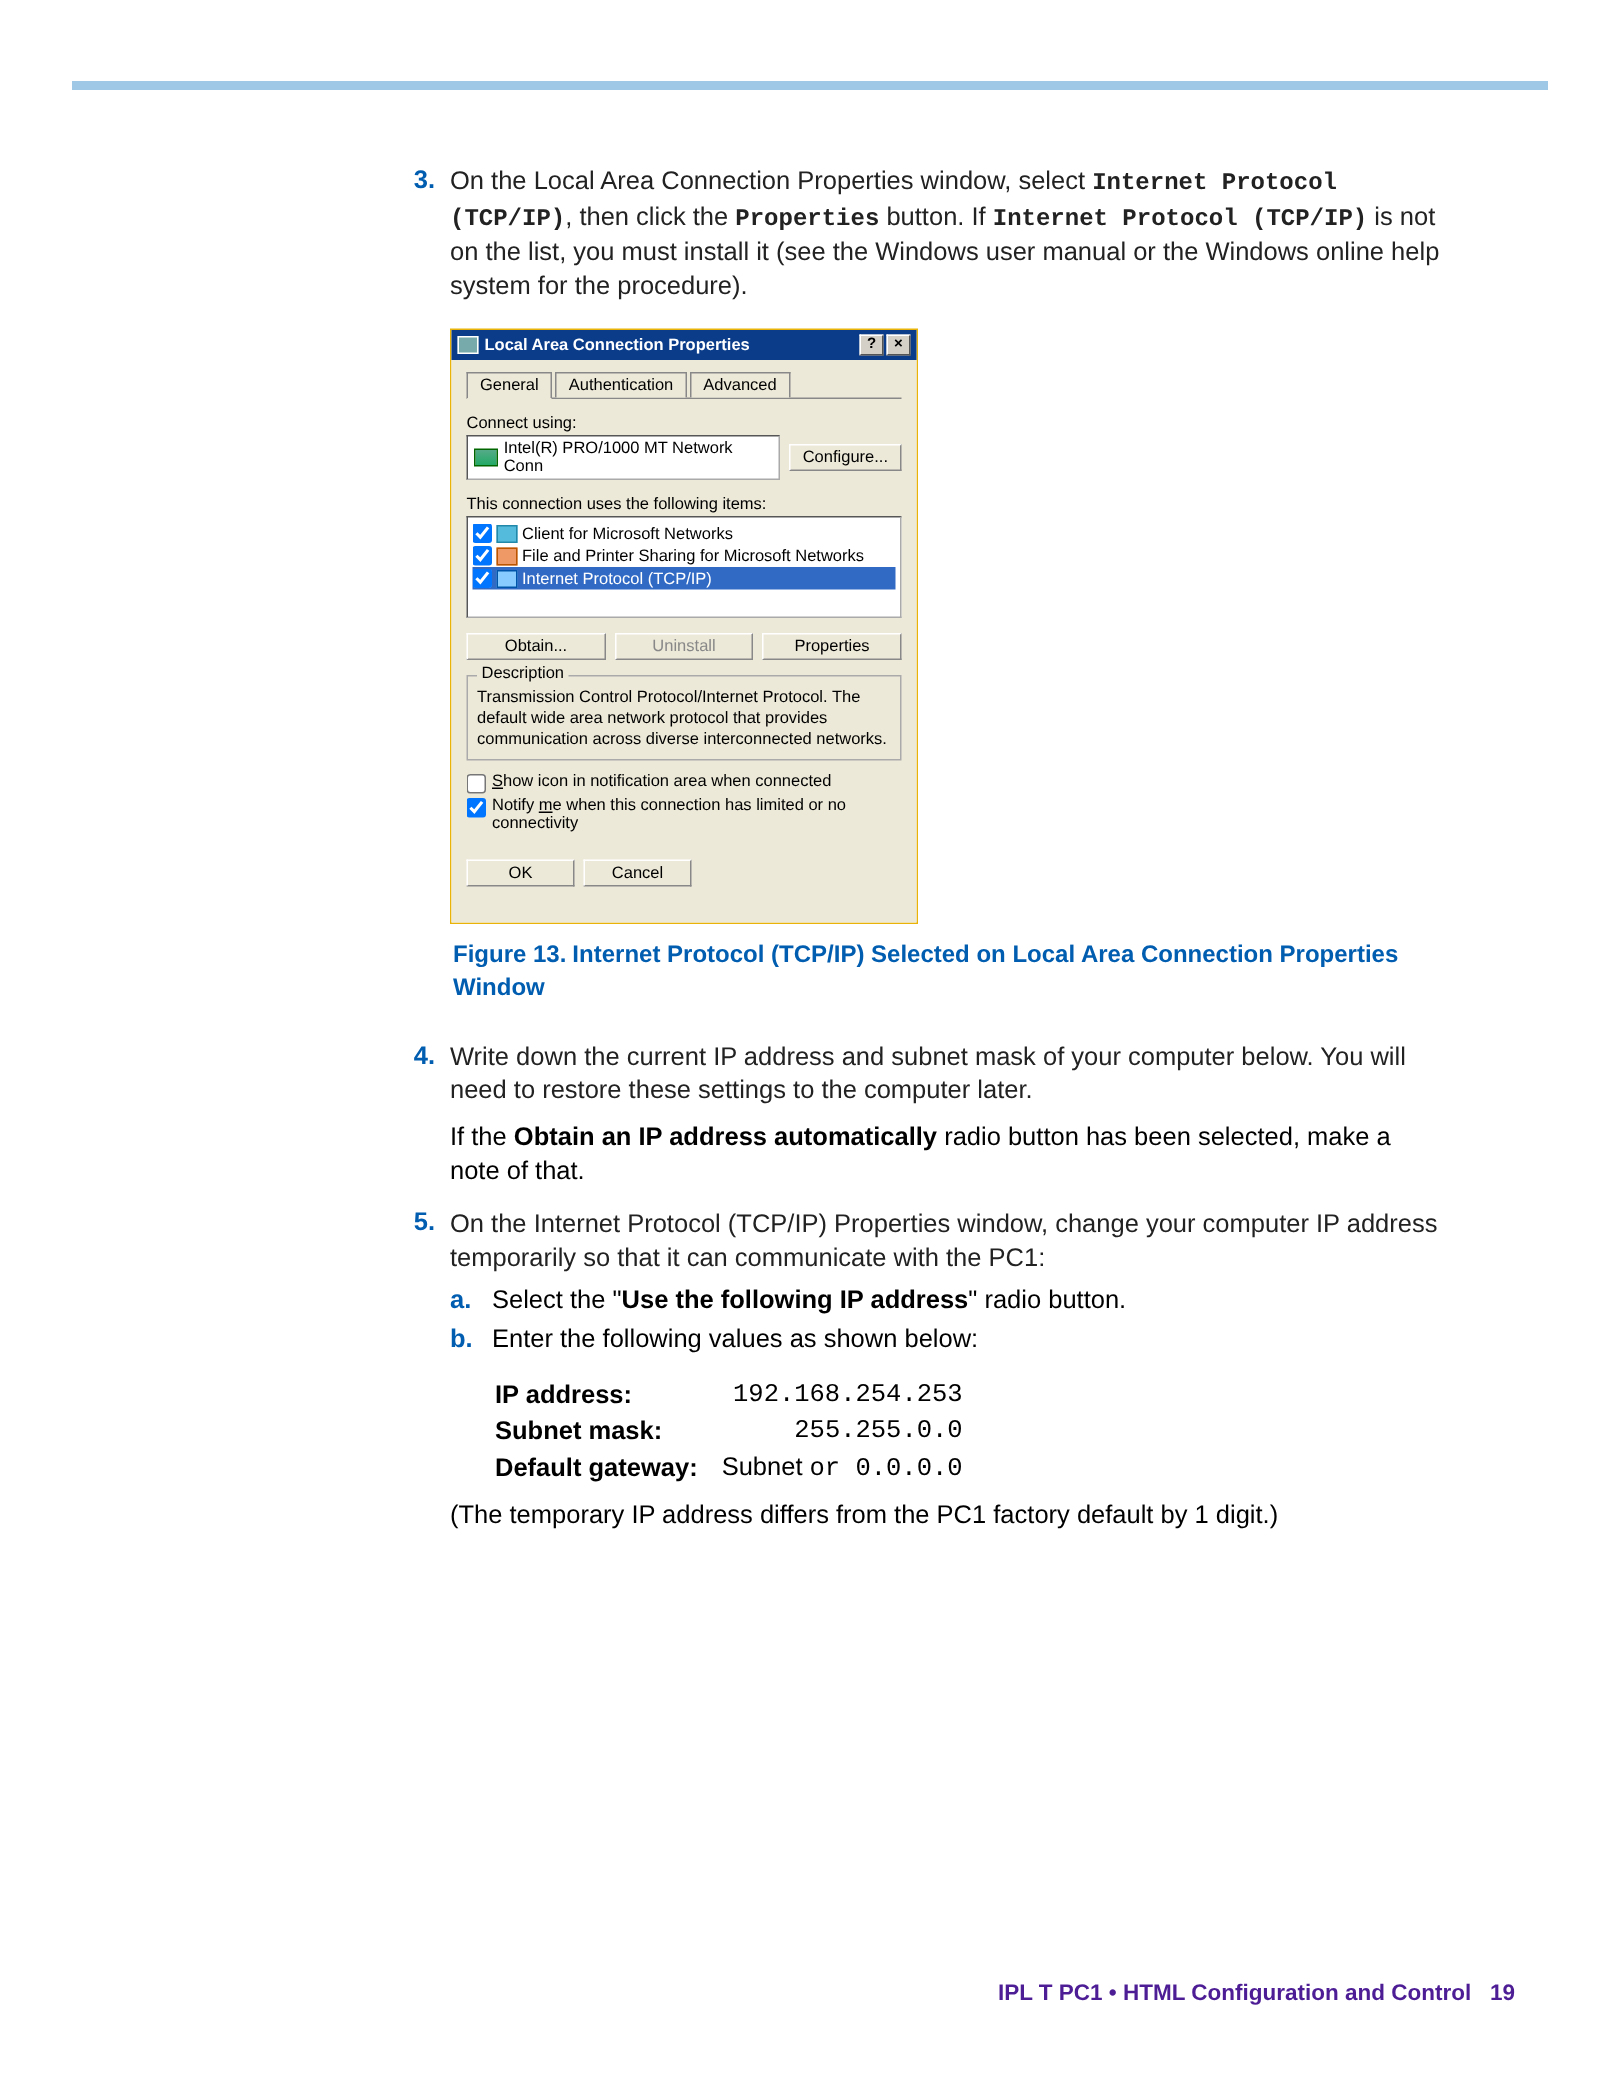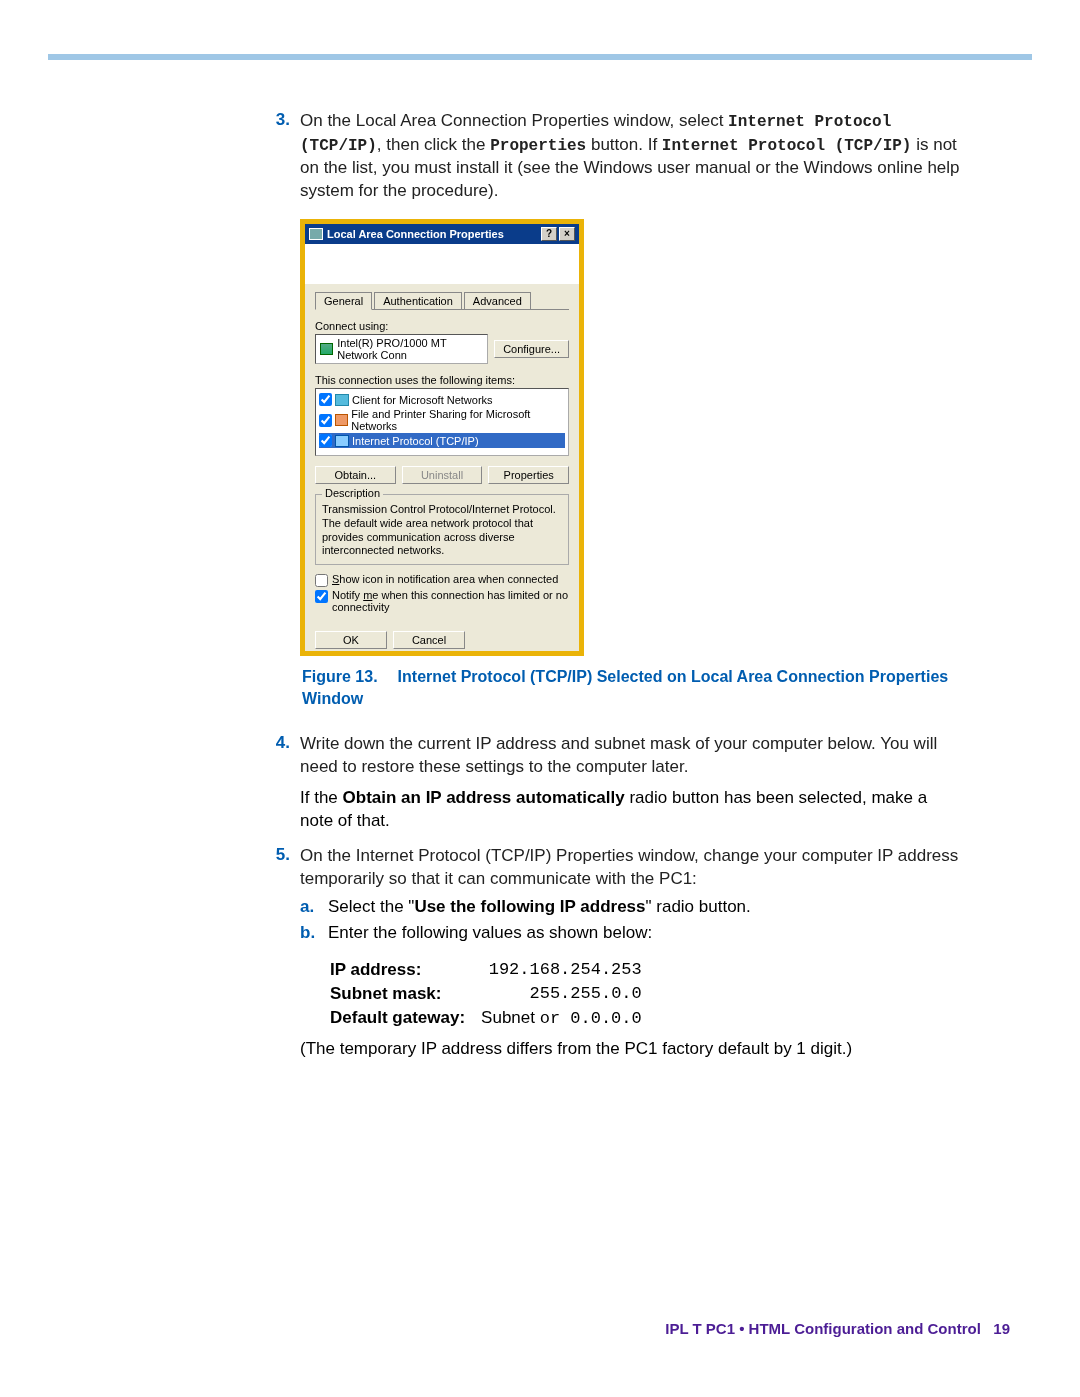--- a/index.html
+++ b/index.html
@@ -44,25 +44,25 @@
   .step-body .mono {
     font-family: "Courier New", monospace;
     font-weight: 700;
     font-size: 16px;
   }
   .bold { font-weight: 700; }
 
   
   .dialog {
     margin: 16px 0 8px 40px;
-    width: 284px;
+    width: 312px;
     font-family: Tahoma, sans-serif;
     font-size: 11px;
     color: #000;
-    border: 5px solid #eab308;
+    border: 1px solid #eab308;
   }
   .dlg-title {
     background: linear-gradient(#0a3c8a,#0a3c8a);
     color: #fff;
     font-weight: 700;
     font-size: 11px;
     padding: 3px 4px;
     display: flex;
     align-items: center;
   }
@@ -78,22 +78,21 @@
     background: #d4d0c8;
     border: 1px solid #fff;
     border-right-color:#555; border-bottom-color:#555;
     margin-left: 2px;
     font-size: 10px; font-weight: 700;
     text-align: center; line-height: 12px;
     color: #000;
   }
   .dlg-body {
     background: #ece9d8;
-    padding: 8px 10px 2px;
-    margin-top: 40px;
+    padding: 8px 10px 24px;
   }
   .tabs {
     display: flex;
     border-bottom: 1px solid #888;
     margin-bottom: 10px;
   }
   .tab {
     padding: 2px 8px;
     border: 1px solid #888;
     border-bottom: none;
@@ -187,21 +186,21 @@
   .figure-caption {
     margin: 10px 0 24px 2px;
     color: #005db0;
     font-weight: 700;
     font-size: 16px;
     text-align: left;
     line-height: 1.35;
     padding-left: 40px;
     text-indent: -0px;
   }
-  .figure-caption .figlabel { padding-right: 20px;}
+  .figure-caption .figlabel { padding-right: 4px;}
   .figure-caption .figtext { font-weight:700; }
 
   .indent-para {
     margin: 8px 0 0 40px;
     font-size:17px; line-height:1.35;
   }
   .substep {
     display:flex;
     margin: 6px 0 0 40px;
   }

